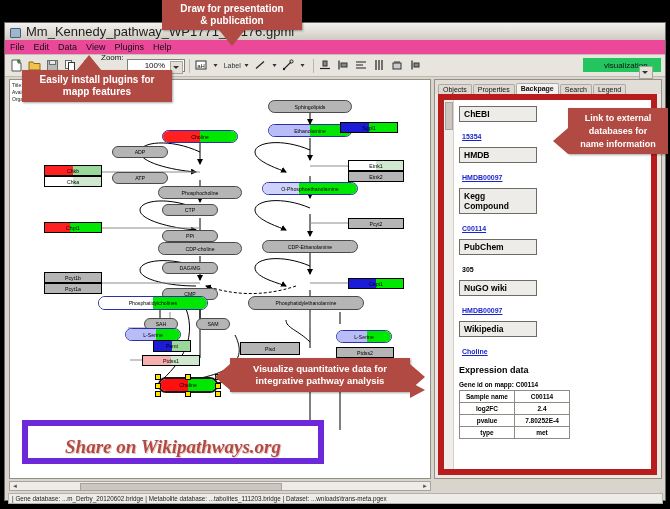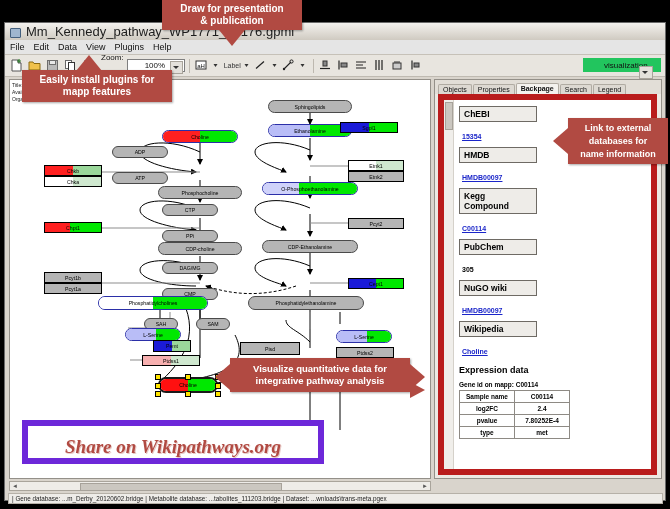--- a/index.html
+++ b/index.html
@@ -10,21 +10,21 @@
   .appwin{position:absolute;left:4px;top:22px;width:662px;height:479px;background:#d9d4cc;
           border:1px solid #6a6a6a;box-sizing:border-box;}
   .titlebar{position:absolute;left:0;top:0;width:100%;height:17px;
             background:linear-gradient(#f3f1ee,#dedad3 60%,#cfcac1);
             border-bottom:1px solid #b5b0a7;display:flex;align-items:center;}
   .titlebar .tb-icon{width:13px;height:12px;margin:0 4px 0 4px;position:relative;}
   .titlebar .tb-icon:before{content:"";position:absolute;left:1px;top:2px;width:9px;height:8px;
      background:#9fb6cf;border:1px solid #44607e;border-radius:1px;}
   .titlebar .tb-title{font-size:13px;color:#1d1d1d;white-space:nowrap;}
 
-  .menubar{position:absolute;left:0;top:17px;width:100%;height:15px;background:#e5e5e5;
+  .menubar{position:absolute;left:0;top:17px;width:100%;height:15px;background:#ec4899;
            border-bottom:1px solid #c6c1b8;display:flex;align-items:center;padding-left:5px;box-sizing:border-box;}
   .menubar span{font-size:9px;color:#111;margin-right:9px;white-space:nowrap;}
 
   .toolbar{position:absolute;left:0;top:32px;width:100%;height:22px;background:#e8e5df;
            border-bottom:1px solid #bfbab1;display:flex;align-items:center;padding-left:4px;box-sizing:border-box;}
   .tbtn{width:15px;height:15px;margin-right:3px;position:relative;display:inline-block;}
   .tsep{width:1px;height:14px;background:#bdb8af;margin:0 4px;}
   .zoomlbl{font-size:8px;color:#111;margin:0 3px 16px 2px;}
   .zoombox{width:58px;height:13px;background:#fff;border:1px solid #7f7f7f;font-size:8px;
            color:#111;display:flex;align-items:center;padding-left:17px;box-sizing:border-box;position:relative;}
@@ -563,21 +563,21 @@
     <div>&amp; publication</div>
   </div>
   <div class="arrow-dn" style="left:219px;top:30px;"></div>
 
   <div class="callout" style="left:22px;top:70px;width:150px;height:32px;font-size:10px;flex-direction:column;">
     <div>Easily install plugins for</div>
     <div>mapp features</div>
   </div>
   <div class="arrow-up" style="left:76px;top:55px;"></div>
 
-  <div class="callout" style="left:568px;top:118px;width:100px;height:46px;font-size:9px;flex-direction:column;line-height:13px;">
+  <div class="callout" style="left:568px;top:108px;width:100px;height:46px;font-size:9px;flex-direction:column;line-height:13px;">
     <div>Link  to external</div>
     <div>databases  for</div>
     <div>name information</div>
   </div>
   <div class="arrow-lf" style="left:553px;top:128px;"></div>
 
   <div class="callout" style="left:230px;top:358px;width:180px;height:34px;font-size:9.5px;flex-direction:column;">
     <div>Visualize quantitative data  for</div>
     <div>integrative pathway analysis</div>
   </div>

